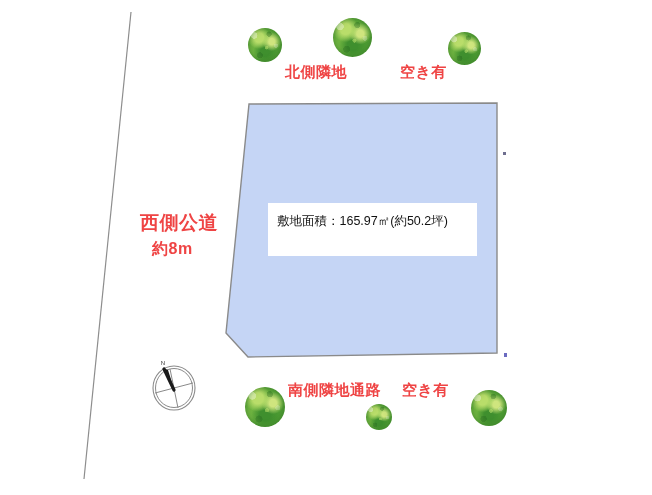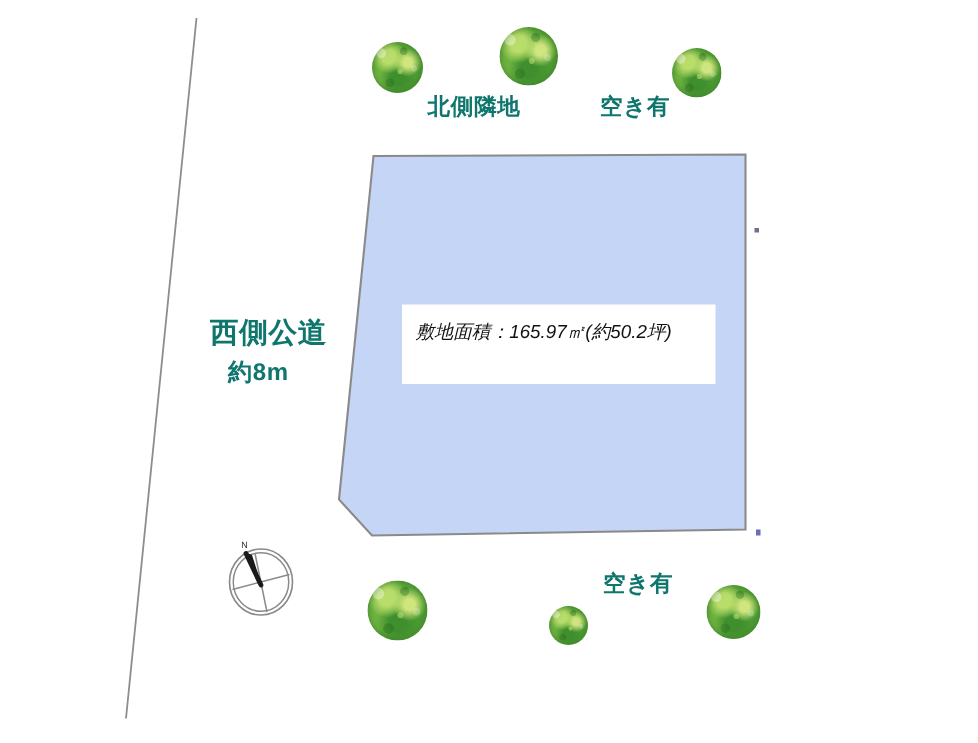--- a/index.html
+++ b/index.html
@@ -19,21 +19,21 @@
   }
   #plan-svg {
     position: absolute;
     left: 0;
     top: 0;
     width: 652px;
     height: 495px;
   }
   .map-label {
     position: absolute;
-    color: #0f766e;
+    color: #ef4444;
     font-weight: 700;
     white-space: pre;
     letter-spacing: 0.5px;
     line-height: 1.25;
   }
   #label-north-side {
     left: 285px;
     top: 63px;
     font-size: 15px;
   }
@@ -73,21 +73,20 @@
     box-sizing: border-box;
     padding: 7px 9px 0 9px;
   }
   #info-box .info-line {
     font-size: 12.5px;
     color: #111111;
     font-weight: 400;
     white-space: nowrap;
     line-height: 1.9;
     letter-spacing: 0px;
-    font-style: italic;
   }
   .tree {
     position: absolute;
     border-radius: 50%;
     background:
       radial-gradient(circle at 32% 28%, #b9dd6a 0 14%, rgba(185,221,106,0) 34%),
       radial-gradient(circle at 70% 40%, #cfe57e 0 10%, rgba(207,229,126,0) 30%),
       radial-gradient(circle at 50% 70%, #3f8f2e 0 16%, rgba(63,143,46,0) 40%),
       radial-gradient(circle at 22% 62%, #6fb441 0 14%, rgba(111,180,65,0) 36%),
       radial-gradient(circle at 78% 72%, #4d9c33 0 12%, rgba(77,156,51,0) 32%),
@@ -135,20 +134,21 @@
   <div class="tree" style="left:248px; top:28px; width:34px; height:34px;"></div>
   <div class="tree" style="left:333px; top:18px; width:39px; height:39px;"></div>
   <div class="tree" style="left:448px; top:32px; width:33px; height:33px;"></div>
   <div class="tree" style="left:245px; top:387px; width:40px; height:40px;"></div>
   <div class="tree" style="left:366px; top:404px; width:26px; height:26px;"></div>
   <div class="tree" style="left:471px; top:390px; width:36px; height:36px;"></div>
 
   <div class="map-label" id="label-north-side">北側隣地</div>
   <div class="map-label" id="label-north-vacant">空き有</div>
 
+  <div class="map-label" id="label-south-side">南側隣地通路</div>
   <div class="map-label" id="label-south-vacant">空き有</div>
 
   <div class="map-label" id="label-west-road">西側公道</div>
   <div class="map-label" id="label-west-road-width">約8m</div>
 
   <div id="info-box">
     <div class="info-line">敷地面積：165.97㎡(約50.2坪)</div>
   </div>
 
 </div>

